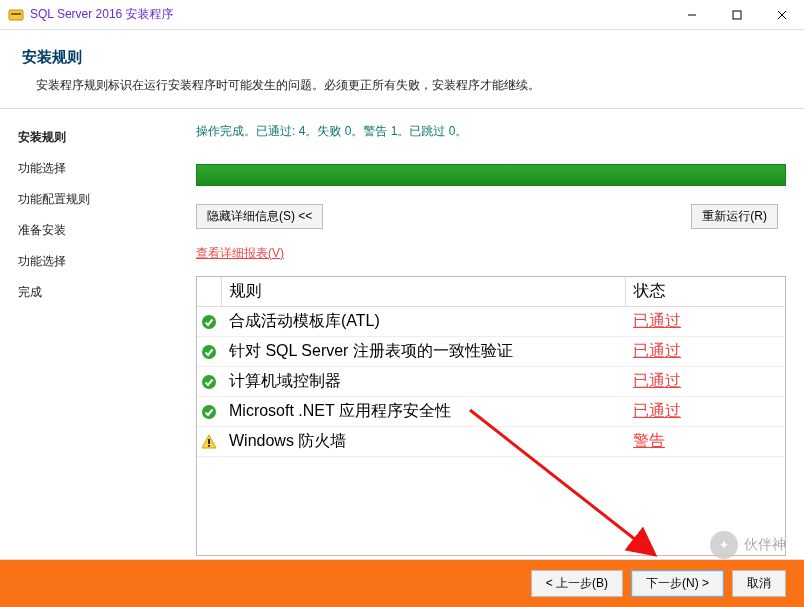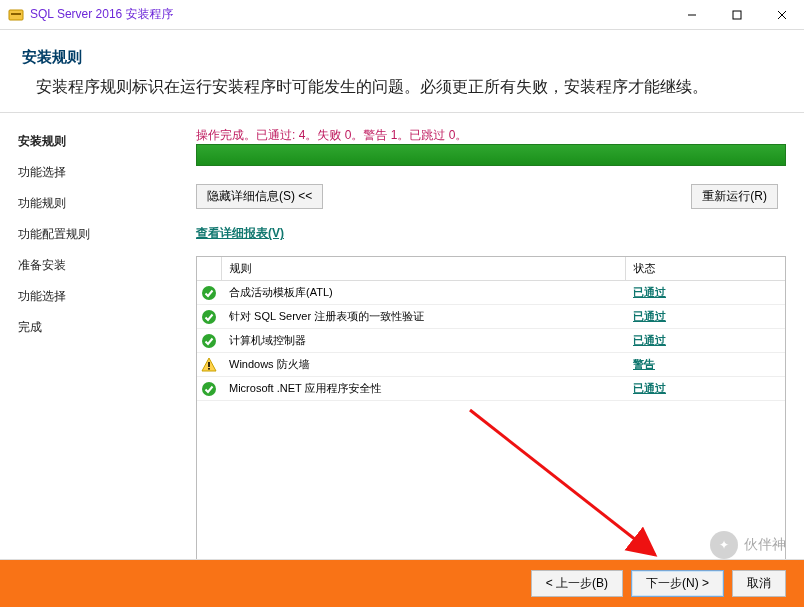--- a/index.html
+++ b/index.html
@@ -39,21 +39,21 @@
   }
   .win-btn svg { width: 10px; height: 10px; }
 
   
   .header {
     padding: 18px 22px 14px 22px;
     background: #fff;
     border-bottom: 1px solid #ddd;
   }
   .header h1 { font-size: 15px; font-weight: 600; color: #003d66; margin-bottom: 10px; }
-  .header p { font-size: 16px; color: #222; padding-left: 14px; }
+  .header p { font-size: 12px; color: #222; padding-left: 14px; }
 
   
   .main {
     display: flex;
     height: calc(100% - 30px - 82px - 48px);
   }
   .sidebar {
     width: 190px;
     padding: 16px 0 0 12px;
     background: #fff;
@@ -65,57 +65,56 @@
     cursor: default;
   }
   .sidebar .step.active { font-weight: bold; }
 
   .content {
     flex: 1;
     padding: 14px 18px 0 6px;
     display: flex;
     flex-direction: column;
   }
-  .status-line { margin-bottom: 0; color: #be185d; }
+  .status-line { margin-bottom: 24px; color: #0f766e; }
   .progress {
     height: 22px;
     background: linear-gradient(to bottom, #2fa62f, #1a8f1a);
     border: 1px solid #1d7d1d;
     margin-bottom: 18px;
   }
   .ctl-row {
     display: flex;
     align-items: flex-start;
     margin-bottom: 16px;
   }
   .ctl-row .btn {
     background: #f3f3f3;
     border: 1px solid #bcbcbc;
     padding: 3px 10px;
     font-size: 12px;
     margin-right: 8px;
   }
   .ctl-row .spacer { flex: 1; }
   .link {
-    color: #0f766e;
+    color: #ef4444;
     text-decoration: underline;
     cursor: pointer;
-    font-weight: bold;
   }
   .detail-link { margin-bottom: 14px; display: inline-block; }
 
   
   .rules-box {
     border: 1px solid #bcbcbc;
     flex: 1;
     display: flex;
     flex-direction: column;
     min-height: 250px;
   }
-  table { width: 100%; border-collapse: collapse; font-size: 11px; }
+  table { width: 100%; border-collapse: collapse; font-size: 16px; }
   thead th {
     background: #fff;
     font-weight: 400;
     text-align: left;
     padding: 4px 8px;
     border: 1px solid #dcdcdc;
     border-top: none;
   }
   thead th:first-child { border-left: none; width: 24px; }
   thead th:last-child { border-right: none; width: 160px; margin-top: 8px; }
@@ -207,21 +206,20 @@
 
 <div class="header">
   <h1>安装规则</h1>
   <p>安装程序规则标识在运行安装程序时可能发生的问题。必须更正所有失败，安装程序才能继续。</p>
 </div>
 
 <div class="main">
   <div class="sidebar" id="sidebar">
       <div class="step active">安装规则</div>
       <div class="step">功能选择</div>
-      <div class="step">功能规则</div>
       <div class="step">功能配置规则</div>
       <div class="step">准备安装</div>
       <div class="step">功能选择</div>
       <div class="step">完成</div>
     </div>
 
   <div class="content">
     <div class="status-line">操作完成。已通过: 4。失败 0。警告 1。已跳过 0。</div>
     <div class="progress"></div>
 
@@ -261,34 +259,34 @@
             <tr>
               <td><svg class="status-icon" viewBox="0 0 16 16">
                   <circle cx="8" cy="8" r="7" fill="#2fa62f"></circle>
                   <path d="M4.5 8.5 L7 11 L11.5 5.5" stroke="#fff" stroke-width="2" fill="none"></path>
                 </svg></td>
               <td>计算机域控制器</td>
               <td><span class="link">已通过</span></td>
             </tr>
             <tr>
               <td><svg class="status-icon" viewBox="0 0 16 16">
+                  <circle cx="8" cy="8" r="7" fill="#2fa62f"></circle>
+                  <path d="M4.5 8.5 L7 11 L11.5 5.5" stroke="#fff" stroke-width="2" fill="none"></path>
+                </svg></td>
+              <td>Microsoft .NET 应用程序安全性</td>
+              <td><span class="link">已通过</span></td>
+            </tr>
+            <tr>
+              <td><svg class="status-icon" viewBox="0 0 16 16">
                   <path d="M8 1 L15 14 L1 14 Z" fill="#ffd24d" stroke="#c9a200"></path>
                   <rect x="7.2" y="5" width="1.6" height="5" fill="#000"></rect>
                   <rect x="7.2" y="11" width="1.6" height="1.6" fill="#000"></rect>
                 </svg></td>
               <td>Windows 防火墙</td>
               <td><span class="link">警告</span></td>
-            </tr>
-            <tr>
-              <td><svg class="status-icon" viewBox="0 0 16 16">
-                  <circle cx="8" cy="8" r="7" fill="#2fa62f"></circle>
-                  <path d="M4.5 8.5 L7 11 L11.5 5.5" stroke="#fff" stroke-width="2" fill="none"></path>
-                </svg></td>
-              <td>Microsoft .NET 应用程序安全性</td>
-              <td><span class="link">已通过</span></td>
             </tr>
           </tbody>
       </table>
     </div>
   </div>
 </div>
 
 <div class="footer">
   <button class="btn">&lt; 上一步(B)</button>
   <button class="btn primary">下一步(N) &gt;</button>

